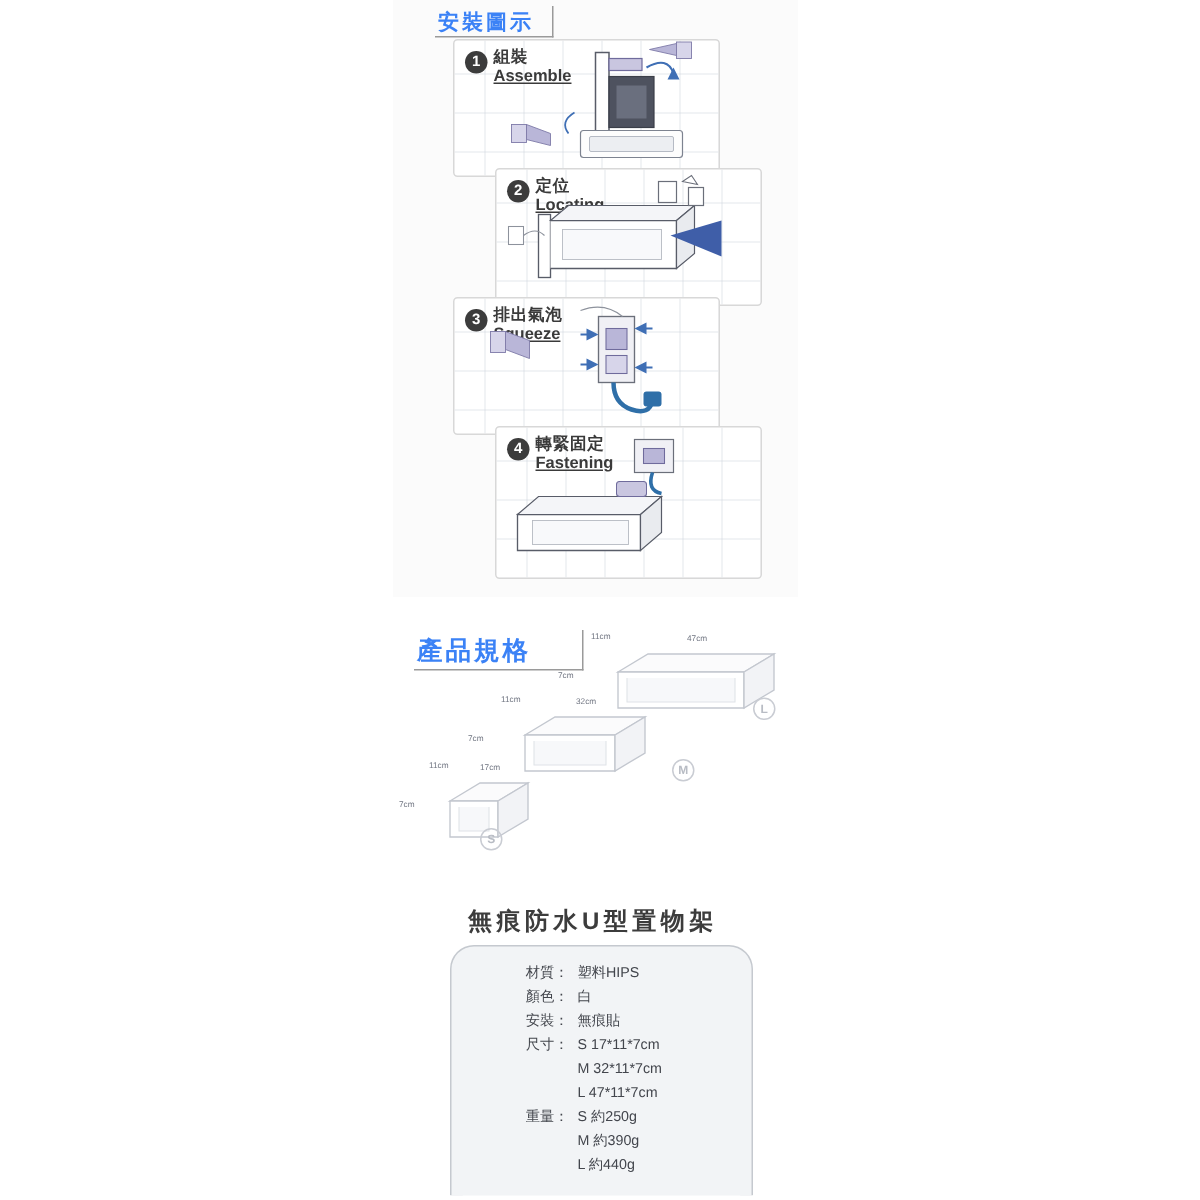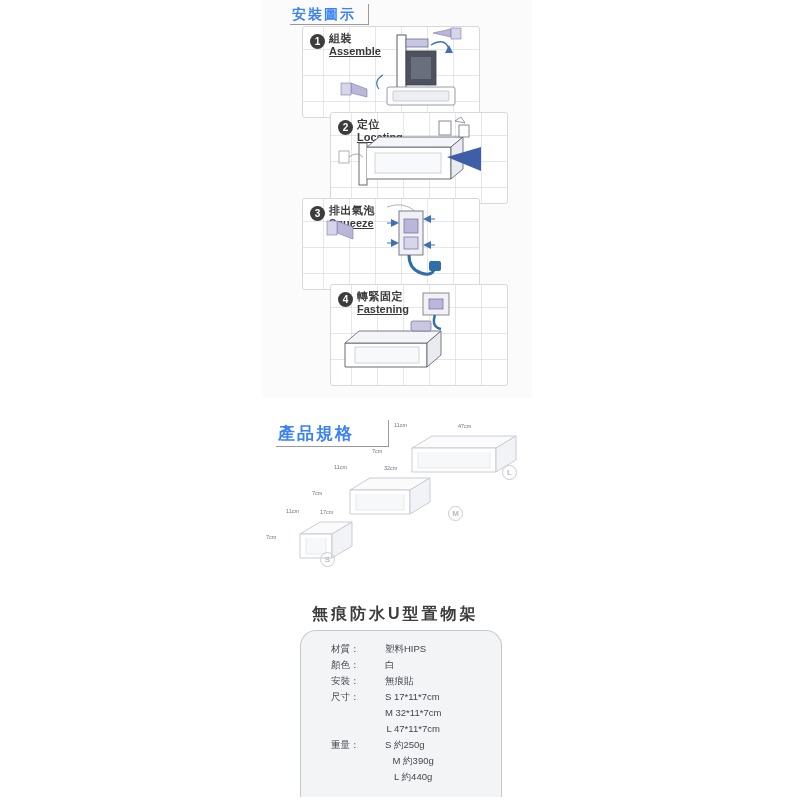--- a/index.html
+++ b/index.html
@@ -185,23 +185,23 @@
   }
   .spec-list {
     position: absolute;
     left: 30px;
     top: 10px;
     font-size: 9.5px;
     line-height: 16px;
     color: #43464d;
   }
   .spec-row { display: block; white-space: nowrap; }
-  .spec-row .k { display: inline-block; width: 48px; }
+  .spec-row .k { display: inline-block; width: 48px; text-align: right; }
   .spec-row .v { display: inline-block; padding-left: 6px; }
-  .spec-sub { display: block; white-space: nowrap; padding-left: 54px; text-align: center; }
+  .spec-sub { display: block; white-space: nowrap; padding-left: 54px; }
 </style>
 </head>
 <body>
 
 <div class="install-section">
 
   <div class="title-underline tu-install"></div>
   <div class="section-title title-install">安裝圖示</div>
 
   <div class="step-card step-1">

